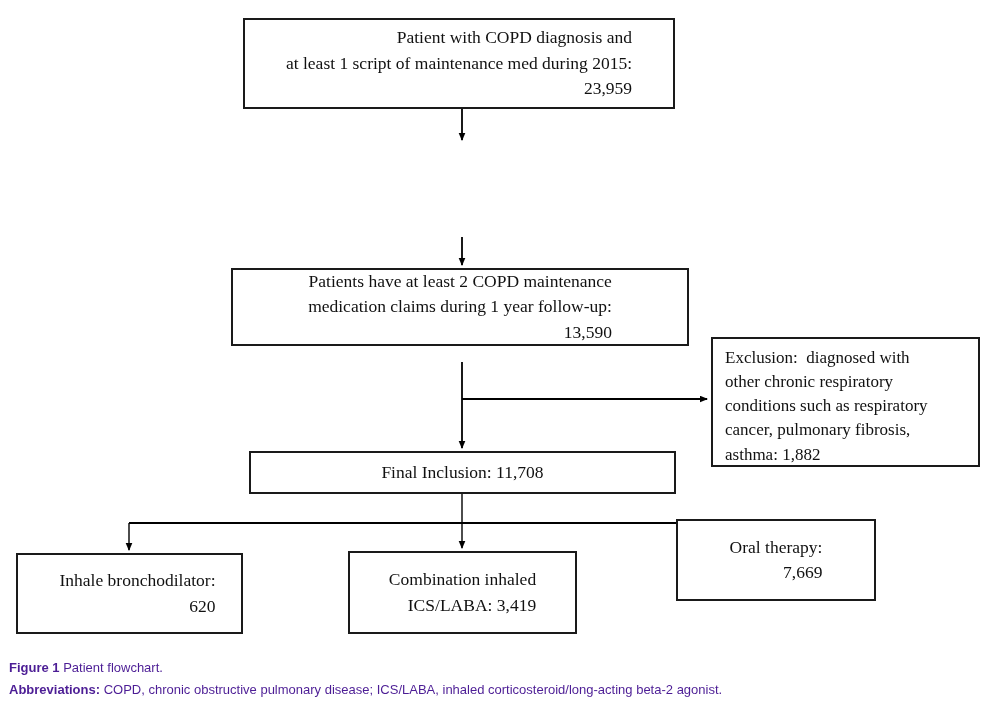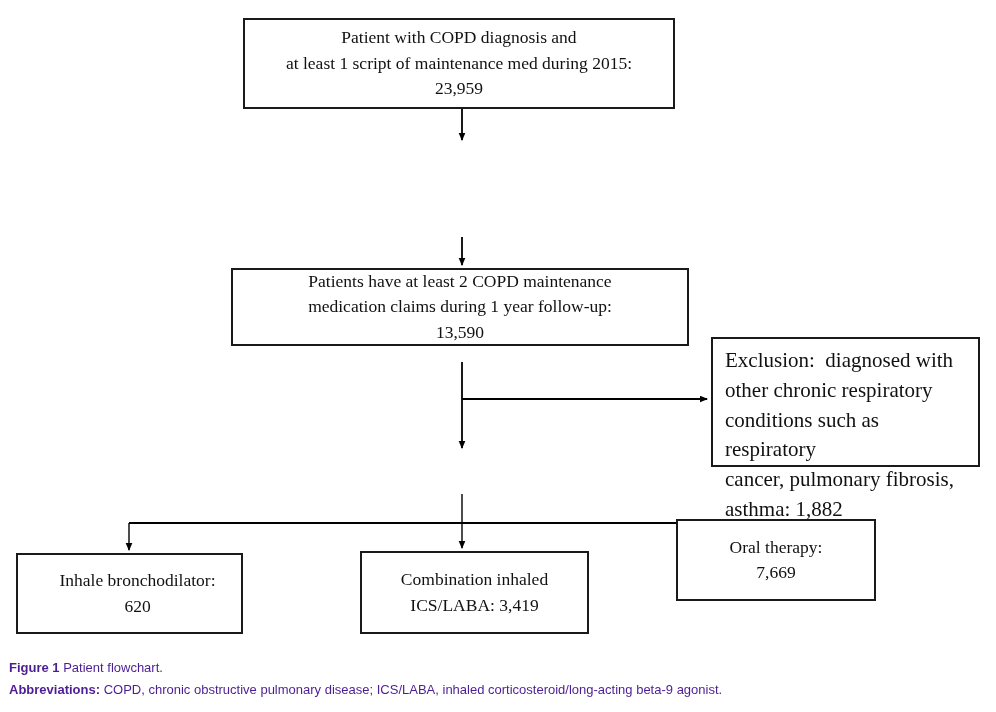--- a/index.html
+++ b/index.html
@@ -16,44 +16,44 @@
     color: #111111;
     overflow: hidden;
   }
   .flow-box {
     position: absolute;
     border: 2px solid #1a1a1a;
     background: #ffffff;
     display: flex;
     align-items: center;
     justify-content: center;
-    text-align: center;
+    text-align: right;
     white-space: pre-wrap;
     font-size: 17.5px;
     line-height: 1.45;
     box-sizing: border-box;
     color: #111111;
   }
   .flow-box.left-align {
     justify-content: flex-start;
     text-align: left;
     align-items: flex-start;
   }
   #box-step1   { left: 243px; top: 18px;  width: 432px; height: 91px; }
   #box-step2   { left: 231px; top: 143px; width: 458px; height: 94px; }
   #box-step3   { left: 231px; top: 268px; width: 458px; height: 78px; }
   #box-exclusion {
     left: 711px; top: 337px; width: 269px; height: 130px;
     padding: 7px 10px 6px 12px;
-    font-size: 21px;
+    font-size: 17px;
     line-height: 1.42;
   }
   #box-final   { left: 249px; top: 451px; width: 427px; height: 43px; }
   #box-outcome-1 { left: 16px;  top: 553px; width: 227px; height: 81px; padding-left: 16px; }
-  #box-outcome-2 { left: 348px; top: 551px; width: 229px; height: 83px; margin-left: 12px; }
+  #box-outcome-2 { left: 348px; top: 551px; width: 229px; height: 83px; }
   #box-outcome-3 { left: 676px; top: 519px; width: 200px; height: 82px; }
 
   #connector-layer {
     position: absolute;
     left: 0; top: 0;
     width: 996px;
     height: 712px;
     pointer-events: none;
   }
 
@@ -105,31 +105,32 @@
   <div id="box-step3" class="flow-box">Patients have at least 2 COPD maintenance
 medication claims during 1 year follow-up:
 13,590</div>
 
   <div id="box-exclusion" class="flow-box left-align">Exclusion:  diagnosed with
 other chronic respiratory
 conditions such as respiratory
 cancer, pulmonary fibrosis,
 asthma: 1,882</div>
 
+  <div id="box-final" class="flow-box">Final Inclusion: 11,708</div>
 
   <div id="box-outcome-1" class="flow-box">Inhale bronchodilator:
 620</div>
 
   <div id="box-outcome-2" class="flow-box">Combination inhaled
 ICS/LABA: 3,419</div>
 
   <div id="box-outcome-3" class="flow-box">Oral therapy:
 7,669</div>
 
   <div id="caption-line1" class="caption">
     <span class="cap-bold">Figure 1</span><span> Patient flowchart.</span>
   </div>
 
   <div id="caption-line2" class="caption">
-    <span class="cap-bold">Abbreviations:</span><span> COPD, chronic obstructive pulmonary disease; ICS/LABA, inhaled corticosteroid/long-acting beta-9 agonist.</span>
+    <span class="cap-bold">Abbreviations:</span><span> COPD, chronic obstructive pulmonary disease; ICS/LABA, inhaled corticosteroid/long-acting beta-2 agonist.</span>
   </div>
 
 </div>
 
 </body></html>

